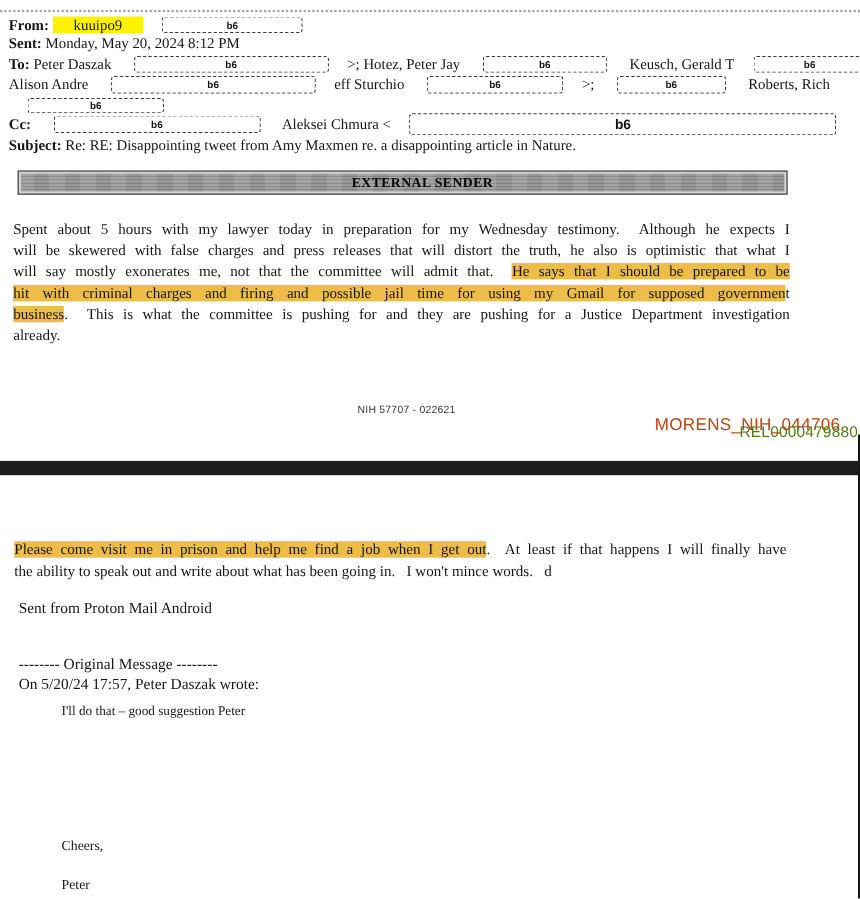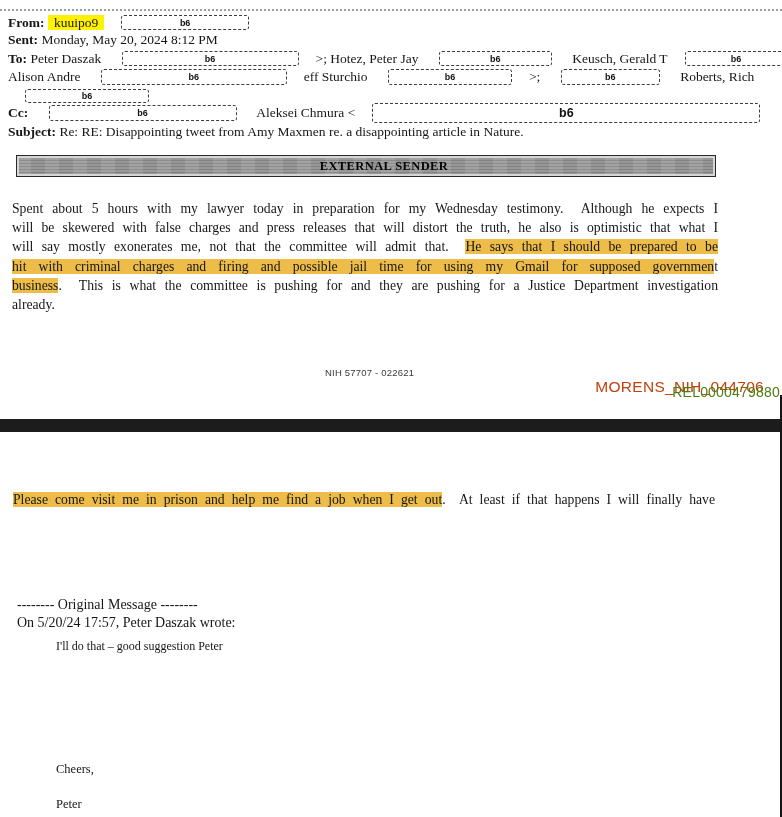--- a/index.html
+++ b/index.html
@@ -13,21 +13,21 @@
   
   .hrow{position:absolute;left:8px;white-space:pre;font-size:13.5px;line-height:16px;}
   .hdr-label{font-weight:bold;}
   .redaction-box{
     display:inline-flex;align-items:center;justify-content:center;
     border:1.3px dashed #3c3c3c;border-radius:3px;background:#fff;
     vertical-align:middle;margin:0 17px;box-sizing:border-box;position:relative;top:-1px;
   }
   .b6-label{font-family:"Liberation Sans","DejaVu Sans",sans-serif;font-weight:bold;font-size:9px;color:#111;}
   .redaction-box.big .b6-label{font-size:12.5px;}
-  .hl-yellow{background:var(--hl-yellow,#fff200);padding:0 6px;}
+  .hl-yellow{background:var(--hl-yellow,#fff200);padding:0 19px;}
   .hl-amber{background:var(--hl-amber,#edbc49);}
   
   .external-banner{
     position:absolute;left:16px;top:155px;width:700px;height:22px;box-sizing:border-box;
     border:1px solid #2b2b2b;box-shadow:inset 0 0 0 2px #d6d6d6;
     background:
       repeating-linear-gradient(0deg, rgba(0,0,0,.14) 0 1px, rgba(255,255,255,0) 1px 3px),
       repeating-linear-gradient(90deg,#a3a3a3 0 14px,#979797 14px 28px);
     display:flex;align-items:center;justify-content:center;padding-left:36px;
   }
@@ -78,22 +78,23 @@
 
     <div class="stamp nih">NIH 57707 - 022621</div>
     <div class="stamp morens">MORENS_NIH_044706</div>
     <div class="stamp rel">REL0000479880</div>
   </div>
 
   <div class="page-bar"></div>
   <div class="right-line"></div>
 
   <div class="page" style="top:444px;height:385px;padding-left:38px;">
-    <div class="para para2" style="top:46px;"><div class="body-line justified"><span class="hl-amber">Please come visit me in prison and help me find a job when I get out</span><span>.  At least if that happens I will finally have</span></div></div>
+    <div class="para para2" style="top:46px;"><div class="body-line justified"><span class="hl-amber">Please come visit me in prison and help me find a job when I get out</span><span>.  At least if that happens I will finally have</span></div><div class="body-line"><span>the ability to speak out and write about what has been going in.   I won't mince words.   d</span></div></div>
 
+    <div class="line sentfrom">Sent from Proton Mail Android</div>
     <div class="line origsep">-------- Original Message --------</div>
     <div class="line attrib">On 5/20/24 17:57, Peter Daszak wrote:</div>
     <div class="line quote">I'll do that – good suggestion Peter</div>
     <div class="line closing">Cheers,</div>
     <div class="line signature">Peter</div>
   </div>
 
 </div>
 
 </body></html>

